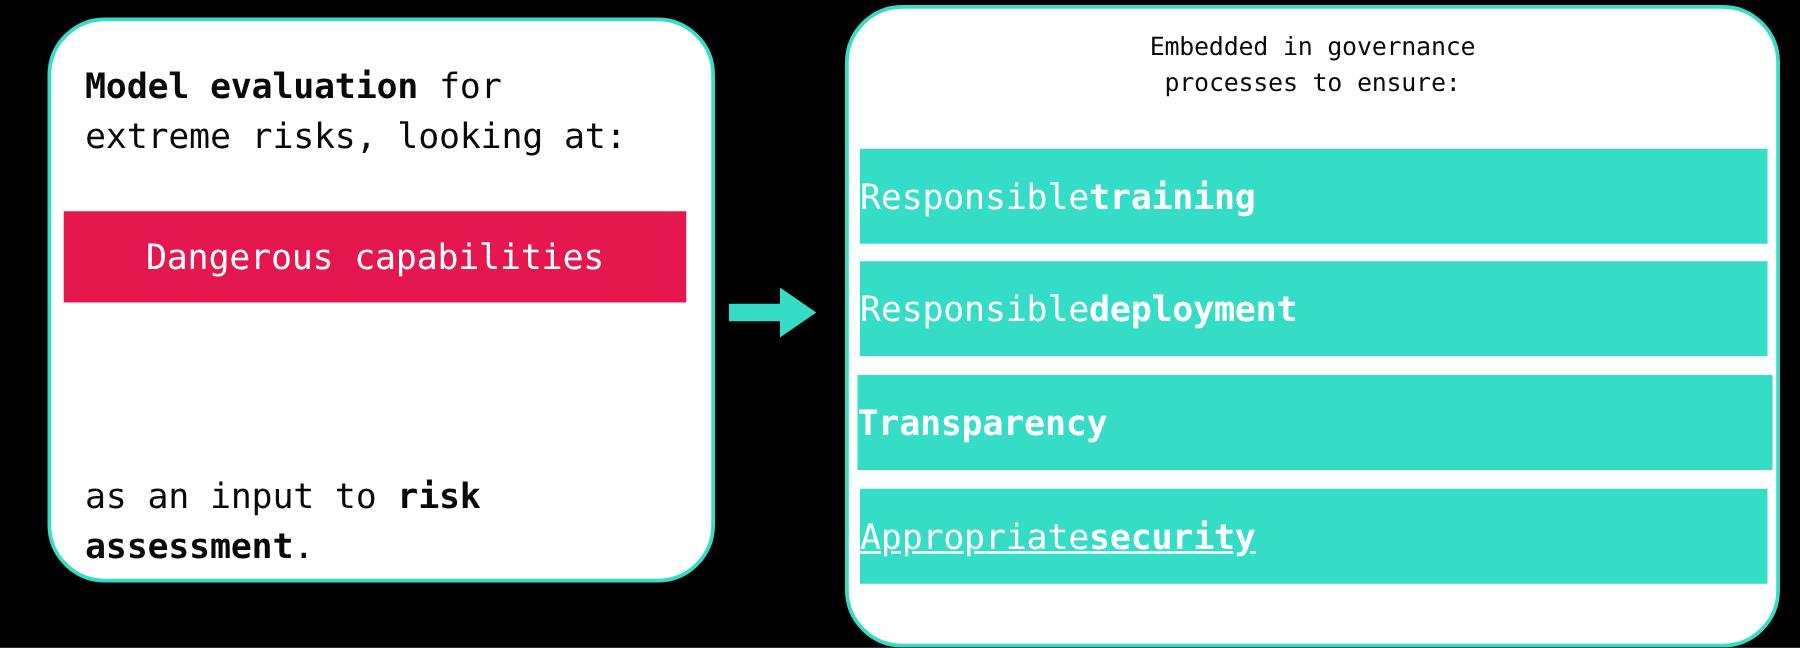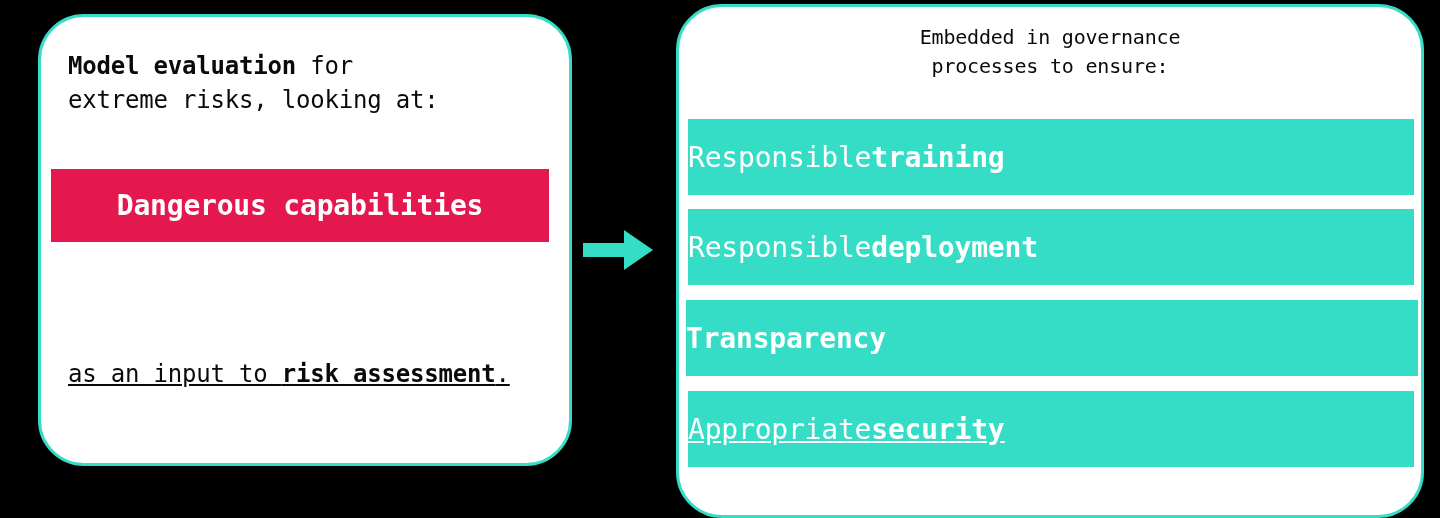--- a/index.html
+++ b/index.html
@@ -40,45 +40,45 @@
     width: 748px;
     height: 514px;
   }
 
   
   .left-text {
     position: absolute;
     left: 27px;
     width: 490px;
     color: #0A0A0A;
-    font-size: 24px;
+    font-size: 28px;
     line-height: 1.42;
     letter-spacing: -0.2px;
     text-align: left;
     white-space: pre-wrap;
   }
 
   #left-intro  { top: 32px; }
-  #left-outro  { top: 340px; text-decoration: underline; }
+  #left-outro  { top: 360px; }
 
   .left-text b { font-weight: 700; }
 
   
   .pink-box {
     position: absolute;
     left: 10px;
     width: 498px;
     height: 73px;
     background: #E4174F;
     display: flex;
     align-items: center;
     justify-content: center;
     color: #FFFFFF;
     font-size: 28px;
-    font-weight: 700;
+    font-weight: 400;
     letter-spacing: -0.2px;
   }
 
   #pink-box-0 { top: 152px; }
   #pink-box-1 { top: 250px; }
 
   
   #arrow {
     position: absolute;
     left: 583px;

